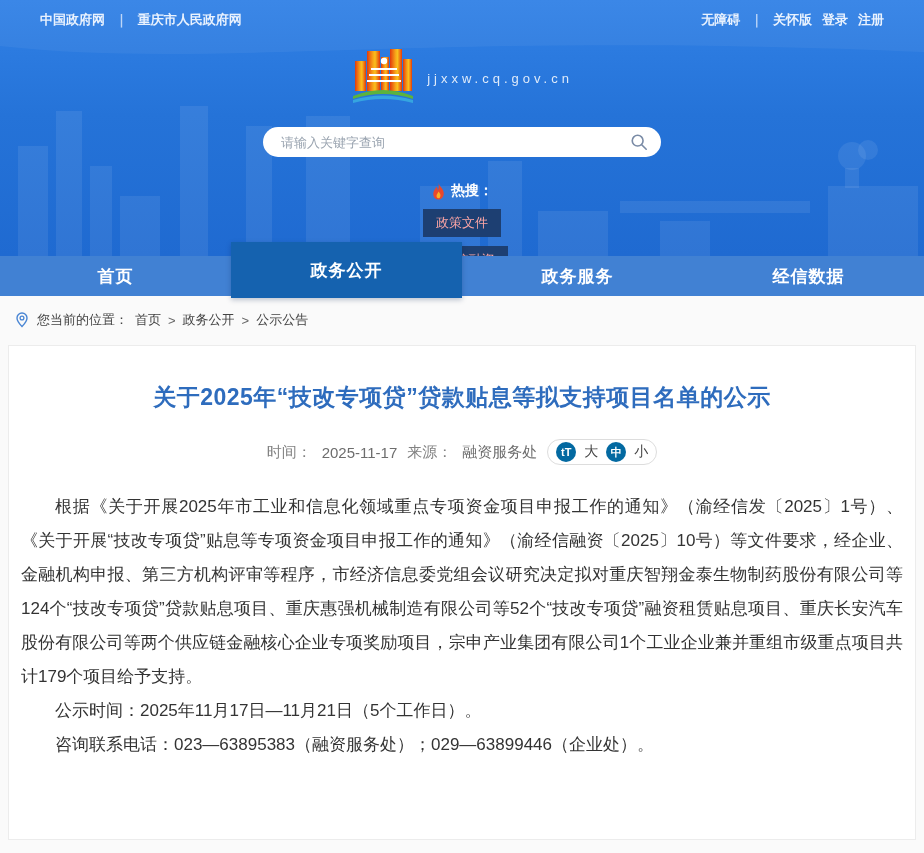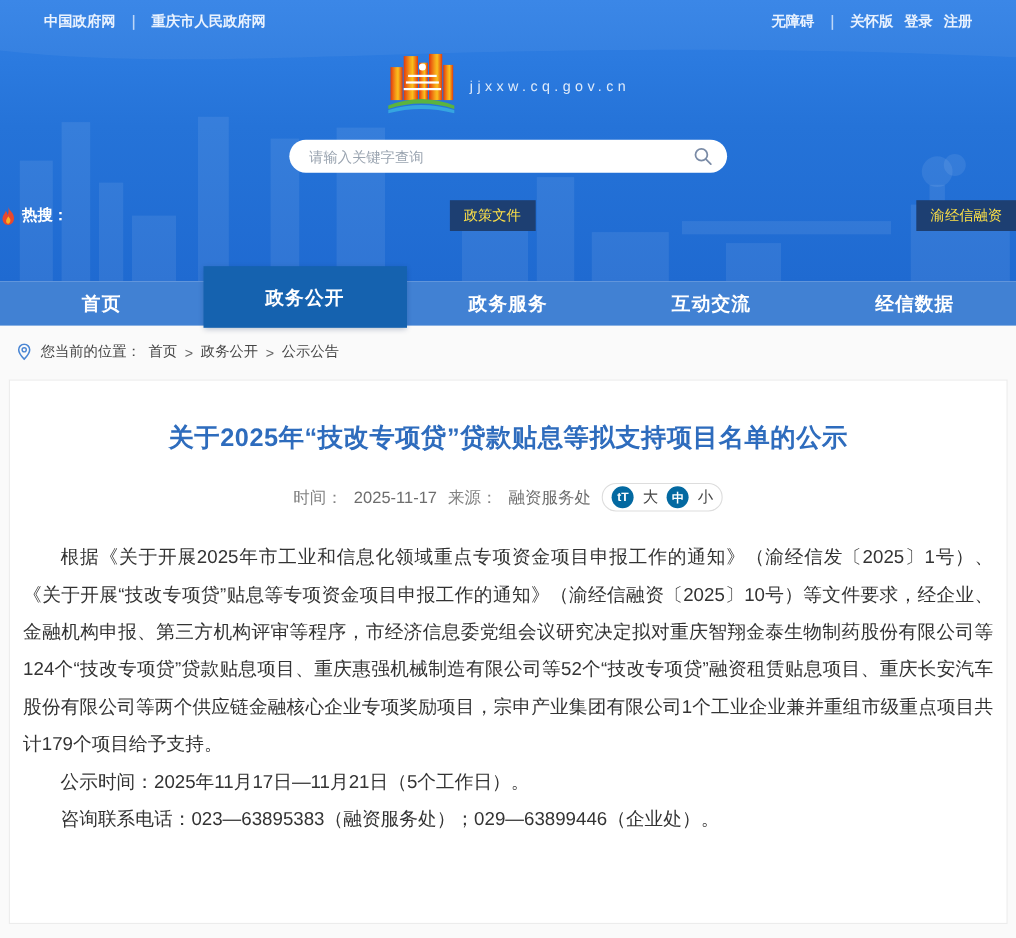--- a/index.html
+++ b/index.html
@@ -23,24 +23,24 @@
     text-shadow:0 1px 2px rgba(0,40,100,.25);}
   .brand-txt .site-url{font-size:13px;color:rgba(255,255,255,.85);letter-spacing:4px;margin-top:5px;}
 
   .search-row{position:relative;z-index:2;margin-top:21px;display:flex;justify-content:center;}
   .search-box{width:398px;height:30px;background:#fff;border-radius:15px;display:flex;
     align-items:center;padding:0 12px 0 16px;}
   .search-box input{flex:1;border:none;outline:none;font-size:13px;color:#333;background:transparent;}
   .search-box input::placeholder{color:#9aa4b0;}
   .search-btn{width:20px;height:20px;display:flex;align-items:center;justify-content:center;cursor:pointer;}
 
-  .hot-row{position:relative;z-index:2;margin-top:25px;display:flex;justify-content:space-between;
-    align-items:center;gap:9px;}
+  .hot-row{position:relative;z-index:2;margin-top:25px;display:flex;justify-content:flex-end;
+    align-items:center;gap:9px;flex-direction:column;}
   .hot-label{color:#fff;font-weight:bold;font-size:14px;display:flex;align-items:center;gap:5px;}
-  .hot-btn{background:#1d3f72;color:#fde047;font-size:13px;padding:5px 13px;border-radius:0;cursor:pointer;}
+  .hot-btn{background:#1d3f72;color:#fca5a5;font-size:13px;padding:5px 13px;border-radius:0;cursor:pointer;}
 
   
   .nav{position:relative;z-index:3;height:40px;background:#4181d3;display:flex;align-items:flex-start;}
   .nav-item{flex:1;height:40px;display:flex;align-items:center;justify-content:center;
     color:#fff;font-size:17px;font-weight:bold;cursor:pointer;letter-spacing:1px;}
   .nav-item.active{height:56px;transform:translateY(-14px);background:#1562af;
     box-shadow:0 2px 5px rgba(0,30,80,.25);}
 
   
   .breadcrumb{display:flex;align-items:center;gap:7px;padding:15px 14px 11px;font-size:13px;color:#444;}
@@ -156,21 +156,20 @@
     </span>
     <span class="hot-btn">政策文件</span>
     <span class="hot-btn">渝经信融资</span>
   </div>
 </div>
 
 <div class="nav">
   <div class="nav-item">首页</div>
   <div class="nav-item active">政务公开</div>
   <div class="nav-item">政务服务</div>
-  <div class="nav-item">互动交流</div>
   <div class="nav-item">经信数据</div>
 </div>
 
 <div class="breadcrumb">
   <svg width="16" height="16" viewBox="0 0 16 16">
     <path d="M8,1 C5.2,1 3,3.2 3,6 C3,9.4 8,14.5 8,14.5 C8,14.5 13,9.4 13,6 C13,3.2 10.8,1 8,1 Z" fill="none" stroke="#4a86d4" stroke-width="1.4"></path>
     <circle cx="8" cy="6" r="1.9" fill="none" stroke="#4a86d4" stroke-width="1.3"></circle>
   </svg>
   <span>您当前的位置：</span>
   <span class="crumb">首页</span>

